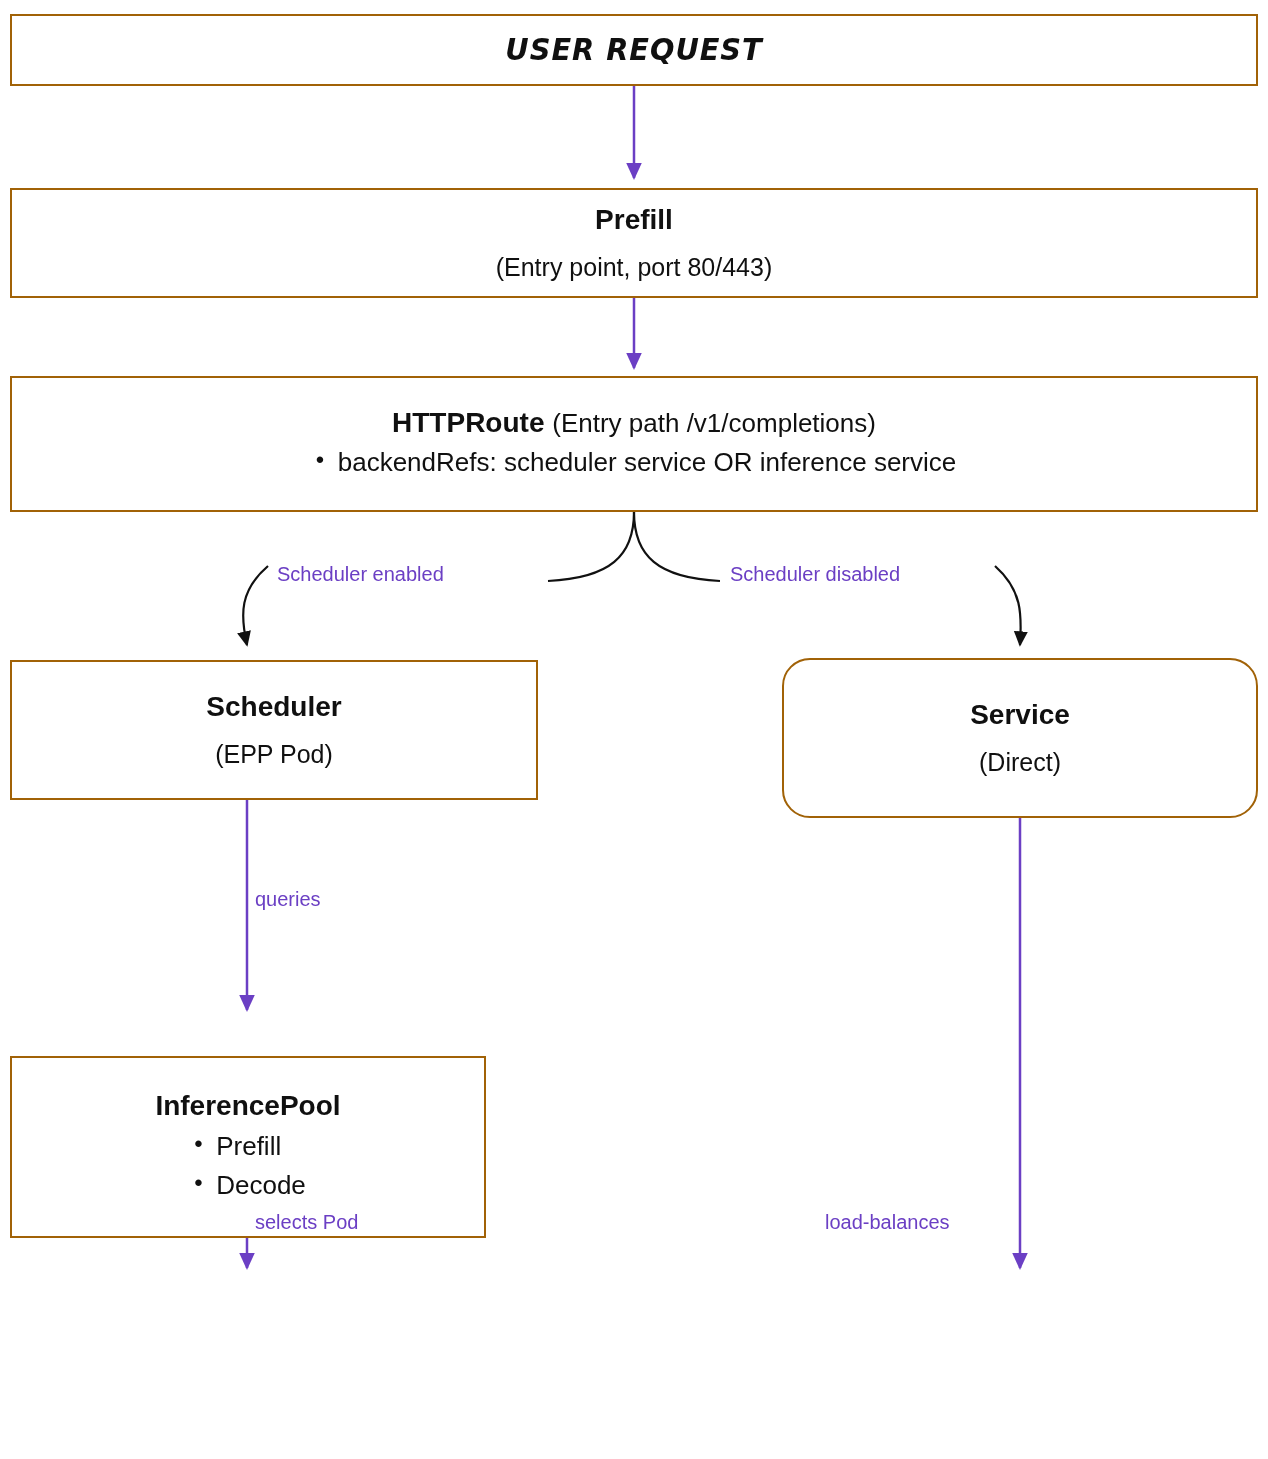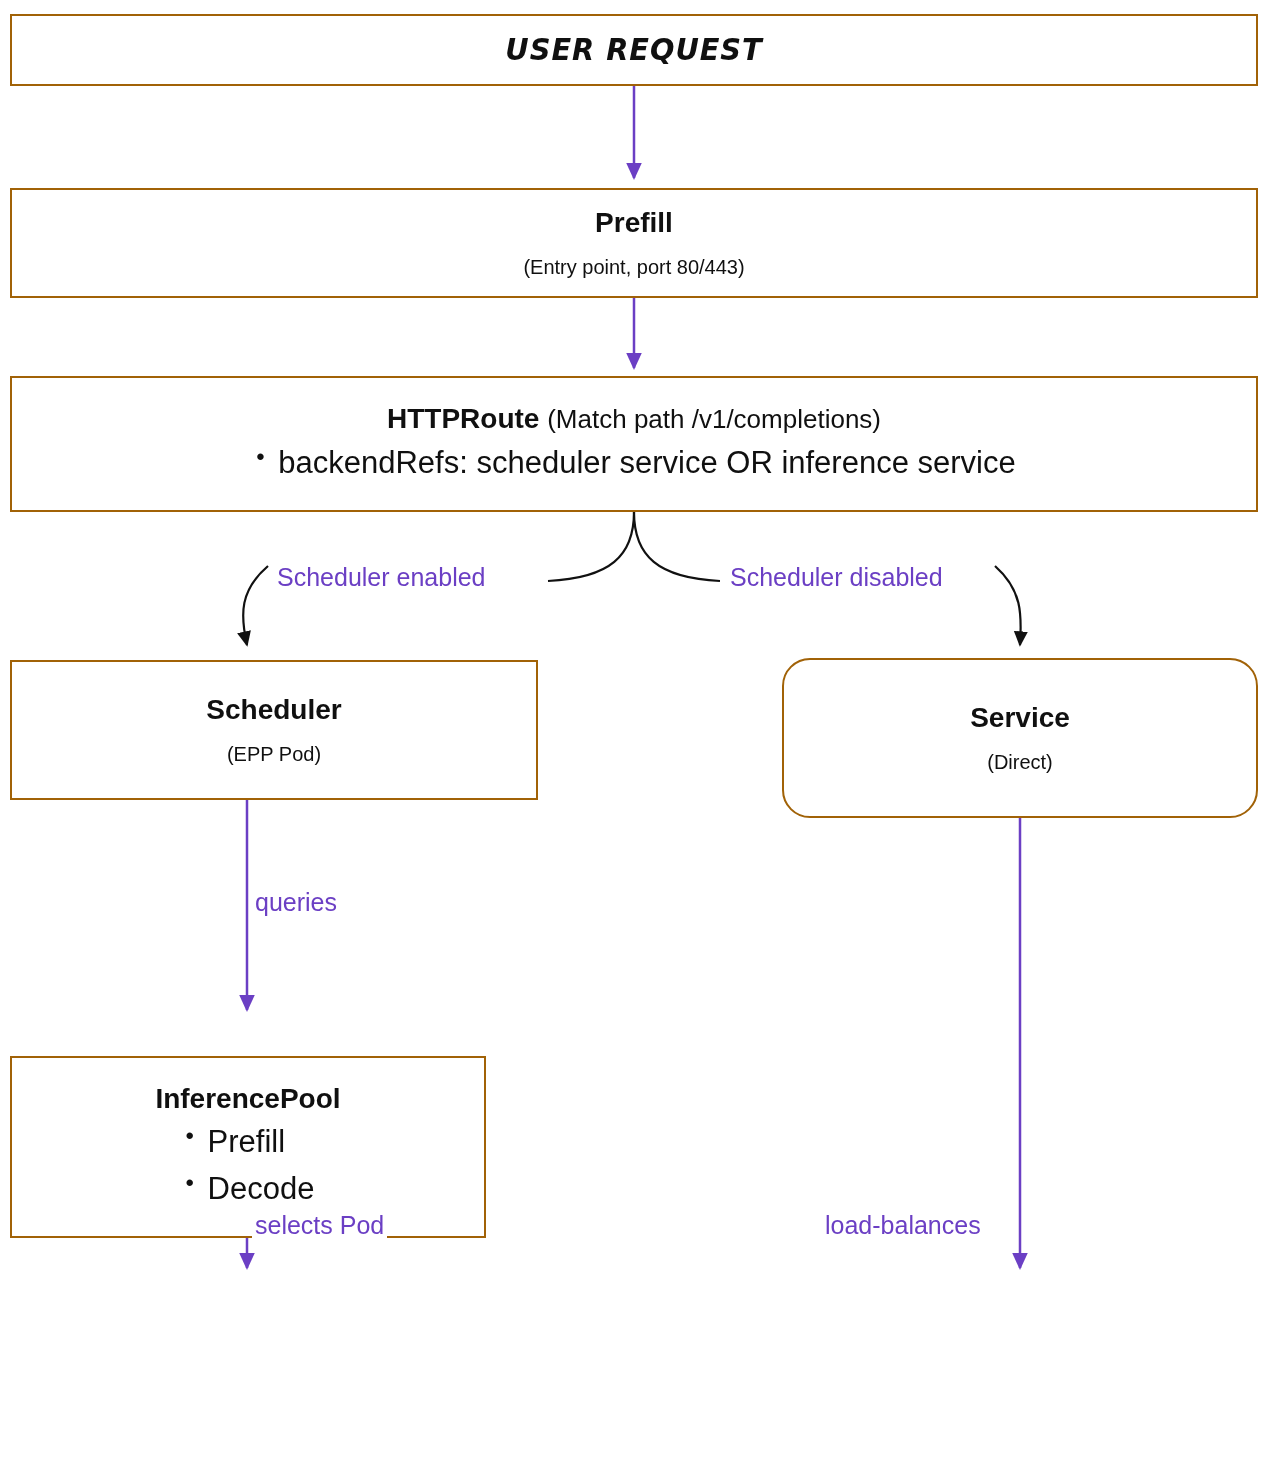--- a/index.html
+++ b/index.html
@@ -33,34 +33,34 @@
     font-size: 28px;
     font-weight: bold;
     color: #101010;
     line-height: 1.2;
   }
   .node-title .sub-inline {
     font-weight: normal;
     font-size: 26px;
   }
   .node-sub {
-    font-size: 20px;
+    font-size: 25px;
     font-weight: normal;
     color: #101010;
     line-height: 1.25;
     margin-top: 16px;
   }
   .bullets {
     list-style: none;
     margin: 4px 0 0 0;
     padding: 0;
     text-align: left;
   }
   .bullets li {
-    font-size: 31px;
+    font-size: 26px;
     line-height: 1.5;
     color: #101010;
     position: relative;
     padding-left: 26px;
   }
   .bullets li::before {
     content: "\2022";
     position: absolute;
     left: 4px;
     top: -1px;
@@ -72,21 +72,21 @@
     font-family: "DejaVu Sans", sans-serif;
     font-style: italic;
     font-weight: bold;
     letter-spacing: 1px;
     font-size: 30px;
     transform: scaleX(0.96);
   }
 
   .edge-label {
     position: absolute;
-    font-size: 25px;
+    font-size: 20px;
     color: #6b3fc4;
     white-space: nowrap;
     background: #ffffff;
     padding: 0 3px;
   }
 
   svg.wires {
     position: absolute;
     left: 0;
     top: 0;
@@ -133,21 +133,21 @@
   </div>
 
   <div class="node" id="node-gateway" style="left:10px; top:188px; width:1248px; height:110px;">
     <div class="node-title">Prefill</div>
     <div class="node-sub">(Entry point, port 80/443)</div>
   </div>
 
   <div class="node" id="node-httproute" style="left:10px; top:376px; width:1248px; height:136px;">
     <div class="node-title">
       <span>HTTPRoute</span>
-      <span class="sub-inline">(Match path /v1/completions)</span>
+      <span class="sub-inline">(Entry path /v1/completions)</span>
     </div>
     <ul class="bullets">
       <li>backendRefs: scheduler service OR inference service</li>
     </ul>
   </div>
 
   <div class="edge-label" style="left:274px; top:563px;">Scheduler enabled</div>
   <div class="edge-label" style="left:727px; top:563px;">Scheduler disabled</div>
 
   <div class="node" id="node-scheduler" style="left:10px; top:660px; width:528px; height:140px;">

